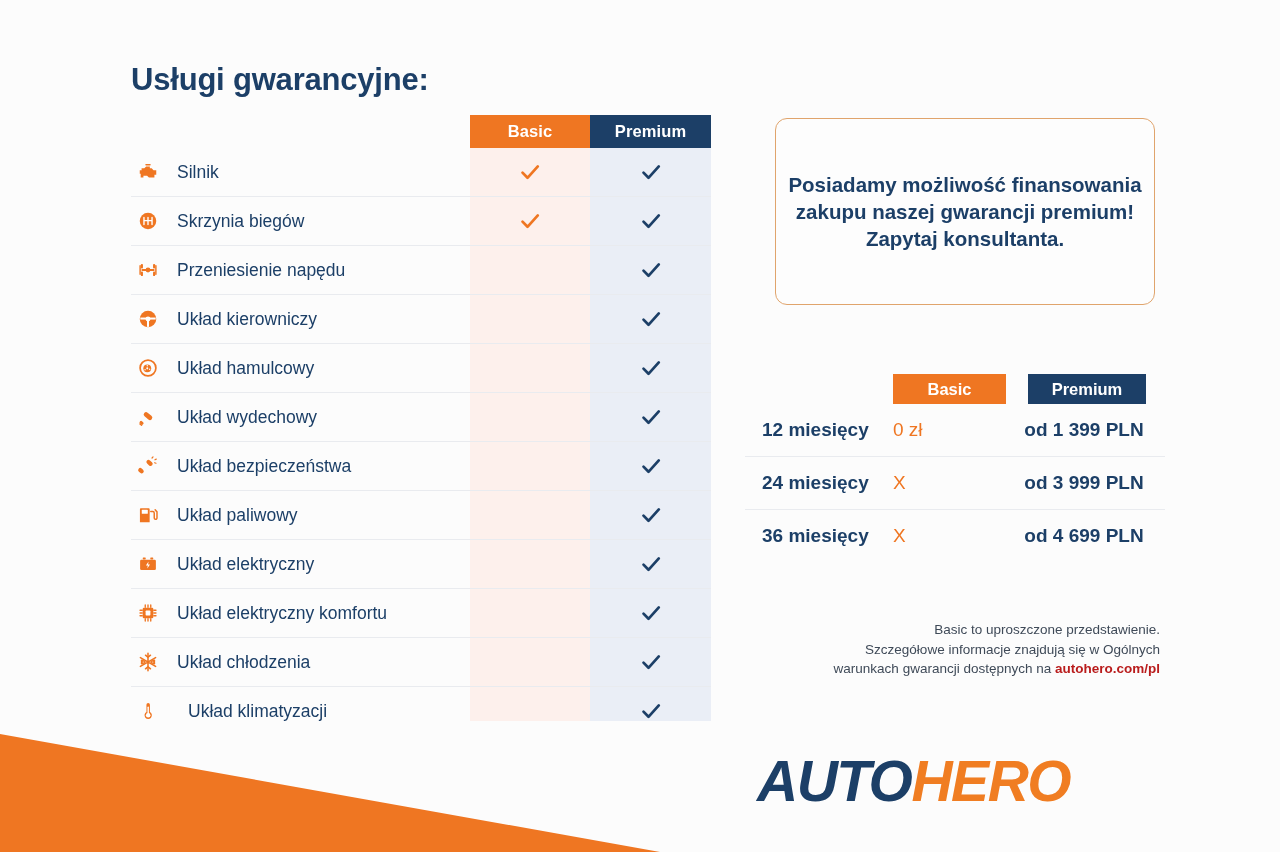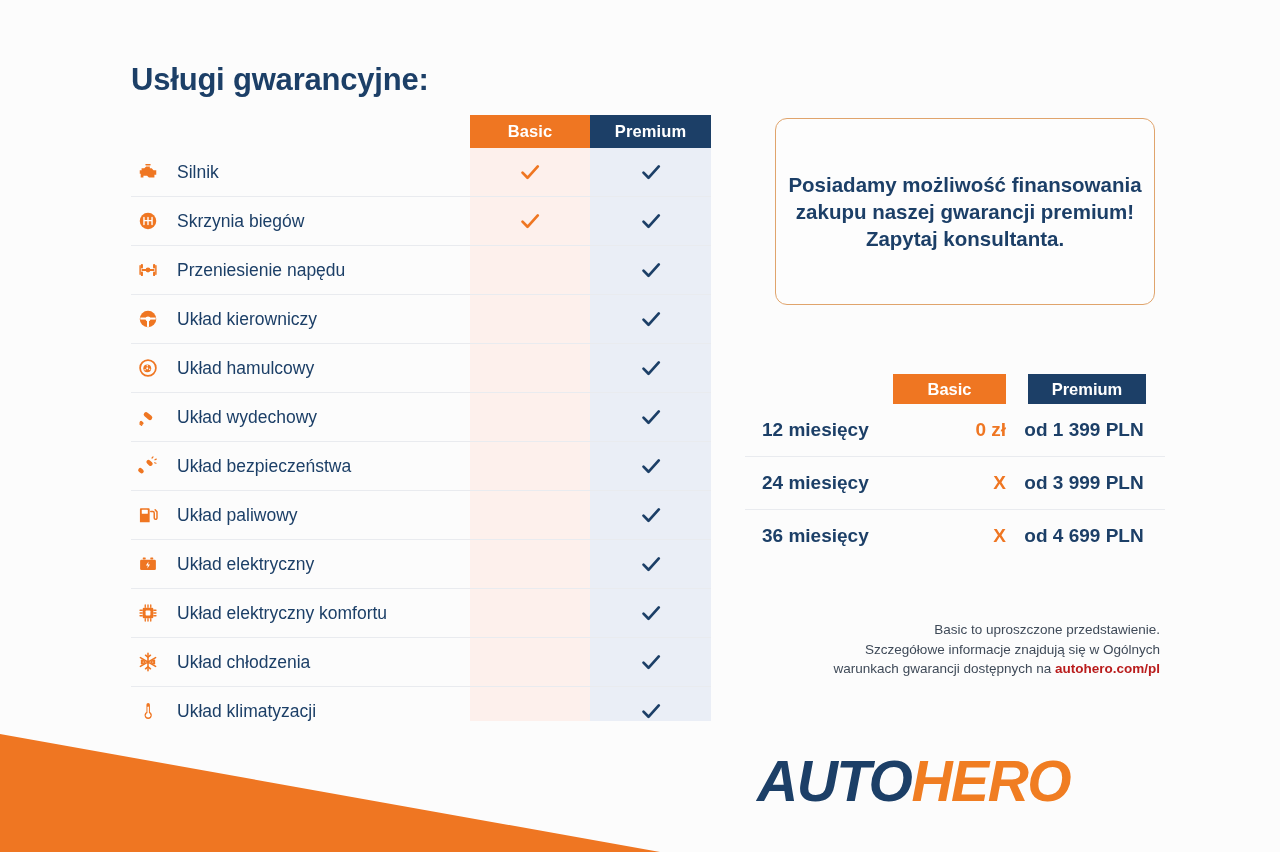--- a/index.html
+++ b/index.html
@@ -32,21 +32,21 @@
 
   .cmp-head{position:relative;height:33px;z-index:2;display:flex;justify-content:flex-end;}
   .hd{width:120px;height:33px;display:flex;align-items:center;justify-content:center;
       font-size:16.5px;font-weight:bold;color:#ffffff;letter-spacing:.1px;}
   .hd.basic{background:#ef7622;}
   .hd.premium{background:#1c3f67;width:121px;}
 
   .rows{position:relative;z-index:2;}
   .row{position:relative;height:48px;display:flex;align-items:center;
        border-bottom:1px solid #e9ebef;}
-  .row:last-child{border-bottom:none;}
+  .row:last-child{border-bottom:none;gap:11px;}
   .row .ico{width:34px;display:flex;align-items:center;justify-content:center;
             color:#ef7622;flex:0 0 34px;}
   .row .ico svg{display:block;}
   .row .lbl{font-size:17.5px;color:#1c3f67;padding-left:12px;flex:1 1 auto;
             white-space:nowrap;}
   .row .cell{width:120px;flex:0 0 120px;display:flex;align-items:center;justify-content:center;}
   .row .cell.premium{width:121px;flex:0 0 121px;}
   .chk{display:block;}
 
   
@@ -62,22 +62,22 @@
   .price{position:absolute;left:745px;top:374px;width:420px;z-index:5;}
   .price-head{position:relative;height:30px;}
   .pbadge{position:absolute;top:0;height:30px;display:flex;align-items:center;justify-content:center;
           font-size:16.5px;font-weight:bold;color:#fff;}
   .pbadge.basic{left:148px;width:113px;background:#ef7622;}
   .pbadge.premium{left:283px;width:118px;background:#1c3f67;}
 
   .prow{position:relative;height:52px;display:flex;align-items:center;}
   .prow + .prow{border-top:1px solid #e9ebef;}
   .p-term{position:absolute;left:17px;font-size:19px;font-weight:bold;color:#1c3f67;white-space:nowrap;}
-  .p-basic{position:absolute;left:148px;width:113px;text-align:right;
-           font-size:19px;font-weight:bold;color:#ef7622;}
+  .p-basic{position:absolute;left:148px;width:113px;text-align:left;
+           font-size:19px;font-weight:normal;color:#ef7622;}
   .p-prem{position:absolute;left:277px;width:124px;text-align:center;
           font-size:19px;font-weight:bold;color:#1c3f67;white-space:nowrap;}
 
   
   .disc{position:absolute;right:120px;top:620px;width:400px;text-align:right;
         font-size:13.5px;line-height:1.45;color:#3f4a58;z-index:5;}
   .disc b{color:#b91c1c;font-weight:bold;}
 
   
   .logo{position:absolute;left:757px;top:748px;z-index:6;

